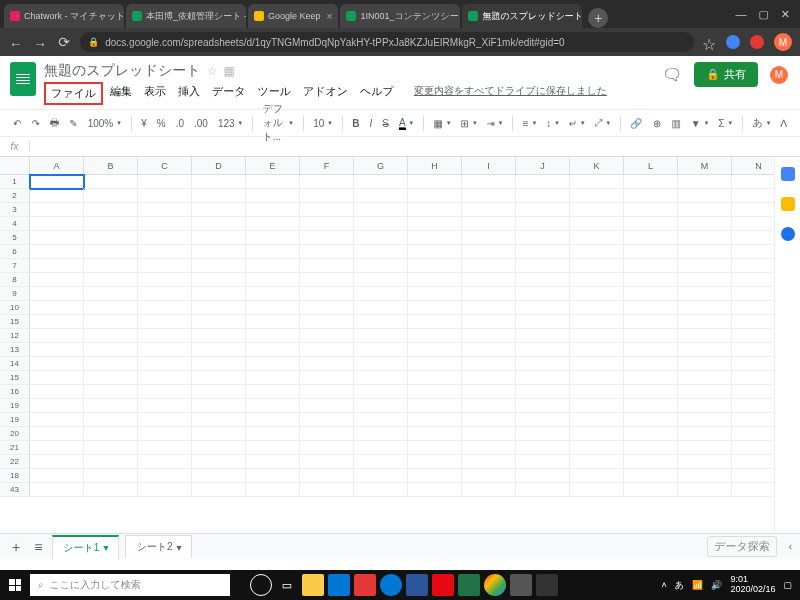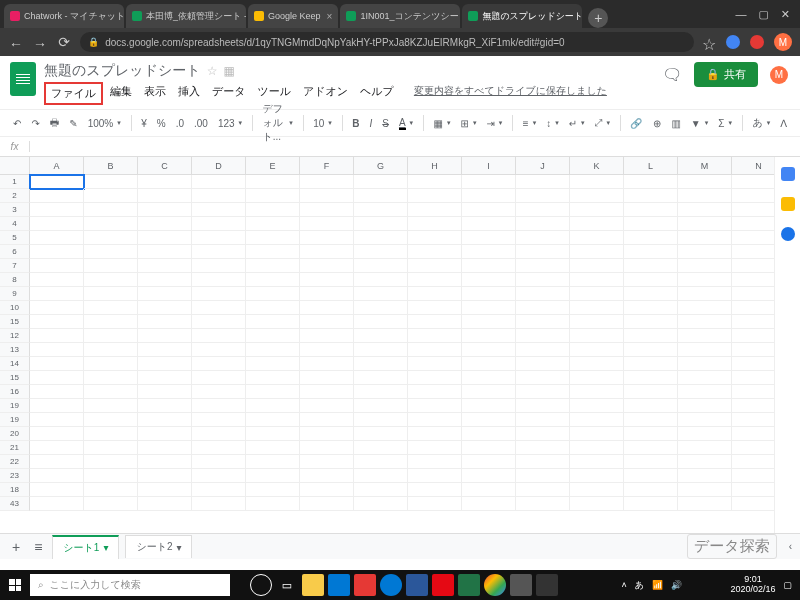--- a/index.html
+++ b/index.html
@@ -62,32 +62,32 @@
 
 
 .side-panel { position: absolute; right: 0; top: 0; width: 26px; background: #fff; border-left: 1px solid #eee; height: 100%; display: flex; flex-direction: column; align-items: center; padding-top: 10px; gap: 16px; }
 .side-panel span { width: 14px; height: 14px; border-radius: 3px; }
 
 
 .sheet-tabs { height: 26px; border-top: 1px solid #ddd; display: flex; align-items: center; padding: 0 8px; gap: 6px; font-size: 10px; color: #5f6368; background: #f8f9fa; }
 .sheet-tabs .plus, .sheet-tabs .menu { font-size: 14px; padding: 0 4px; }
 .sheet-tab { padding: 4px 10px; background: #fff; border: 1px solid #ddd; border-bottom: none; border-radius: 0; display: flex; align-items: center; gap: 4px; }
 .sheet-tab.active { color: #0f9d58; border-top: 2px solid #0f9d58; }
-.sheet-tabs .explore { margin-left: auto; font-size: 15px; color: #888; padding: 2px 6px; border: 1px solid #ddd; border-radius: 3px; }
+.sheet-tabs .explore { margin-left: auto; font-size: 11px; color: #888; padding: 2px 6px; border: 1px solid #ddd; border-radius: 3px; }
 
 
 .taskbar { position: absolute; bottom: 0; left: 0; right: 0; height: 30px; background: #111; display: flex; align-items: center; color: #fff; font-size: 10px; }
 .start { width: 30px; height: 30px; display: flex; align-items: center; justify-content: center; }
 .start-grid { width: 12px; height: 12px; display: grid; grid-template: 1fr 1fr / 1fr 1fr; gap: 1px; }
 .start-grid span { background: #fff; }
 .search-box { background: #fff; color: #888; height: 22px; width: 200px; display: flex; align-items: center; padding: 0 8px; gap: 6px; font-size: 10px; }
 .task-icons { display: flex; gap: 4px; margin-left: 20px; align-items: center; }
 .task-icons span { width: 22px; height: 22px; border-radius: 2px; display: flex; align-items: center; justify-content: center; font-size: 11px; }
 .tray { margin-left: auto; display: flex; align-items: center; gap: 8px; padding-right: 8px; font-size: 9px; }
-.clock { text-align: center; line-height: 1.1; margin-left: 40px; }
+.clock { text-align: left; line-height: 1.1; }
 </style>
 </head>
 <body>
 
 <div class="browser-top">
   <div class="tab-strip">
     <div class="tab">
         <span class="favicon" style="background:#e91e63"></span>
         <span>Chatwork - マイチャット</span>
       </div>
@@ -583,37 +583,20 @@
           <div class="cell"></div>
           <div class="cell"></div>
           <div class="cell"></div>
           <div class="cell"></div>
           <div class="cell"></div>
           <div class="cell"></div>
           <div class="cell"></div>
           <div class="cell"></div>
         </div>
         <div class="row">
-          <div class="rowh">23</div>
-          <div class="cell"></div>
-          <div class="cell"></div>
-          <div class="cell"></div>
-          <div class="cell"></div>
-          <div class="cell"></div>
-          <div class="cell"></div>
-          <div class="cell"></div>
-          <div class="cell"></div>
-          <div class="cell"></div>
-          <div class="cell"></div>
-          <div class="cell"></div>
-          <div class="cell"></div>
-          <div class="cell"></div>
-          <div class="cell"></div>
-        </div>
-        <div class="row">
           <div class="rowh">18</div>
           <div class="cell"></div>
           <div class="cell"></div>
           <div class="cell"></div>
           <div class="cell"></div>
           <div class="cell"></div>
           <div class="cell"></div>
           <div class="cell"></div>
           <div class="cell"></div>
           <div class="cell"></div>

